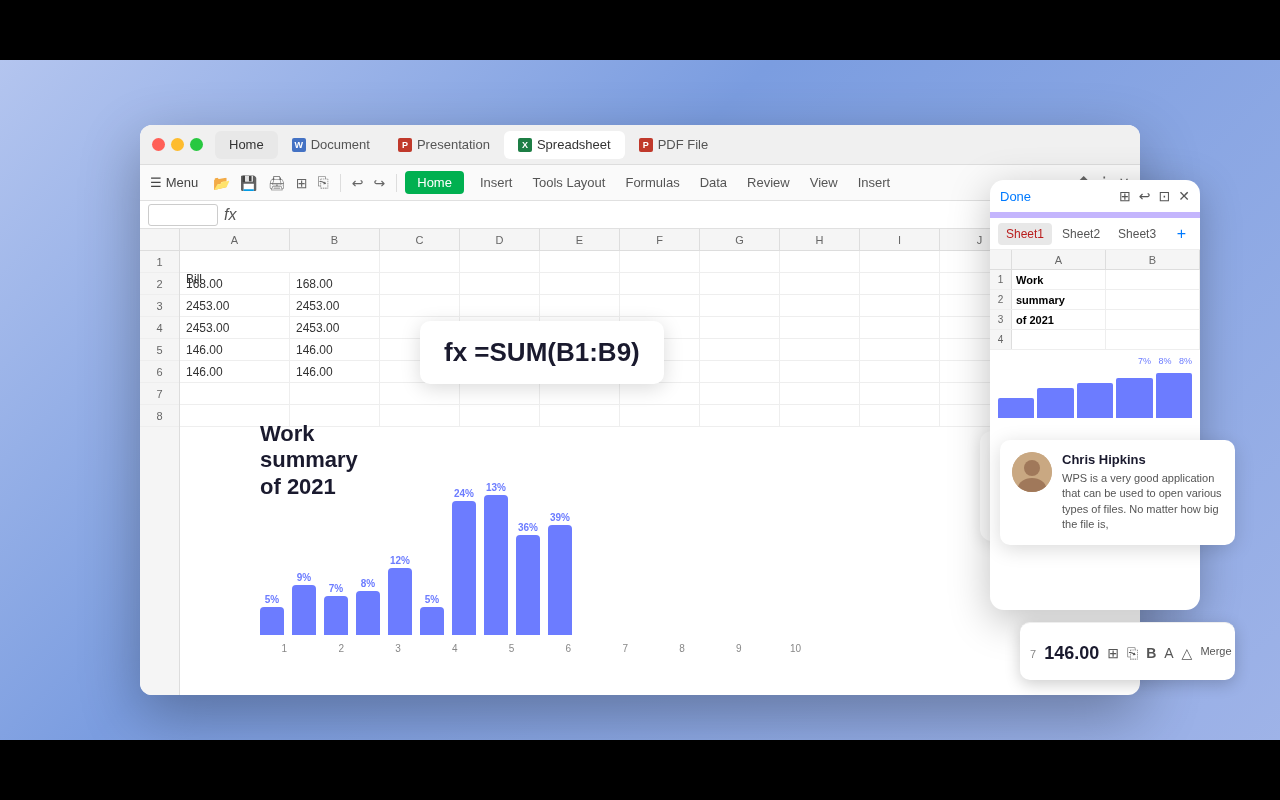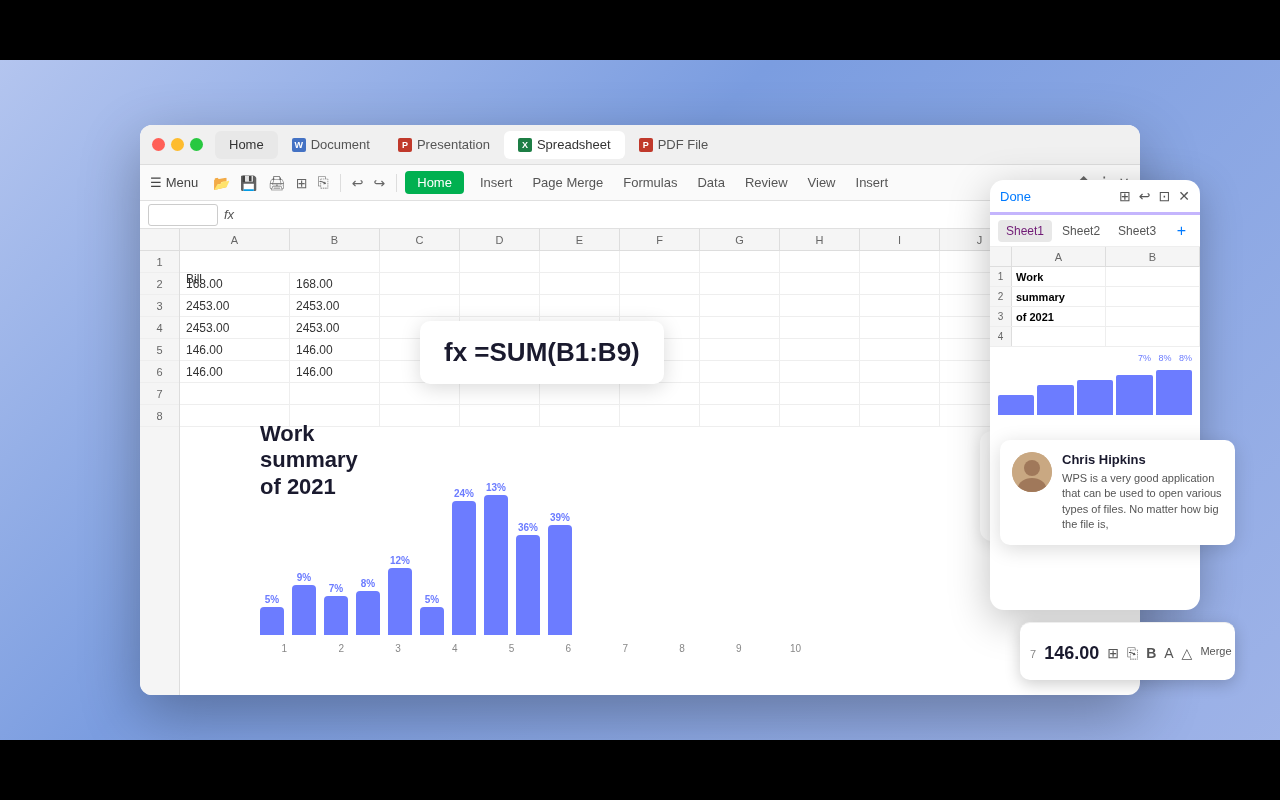--- a/index.html
+++ b/index.html
@@ -150,21 +150,21 @@
     }
     .cell-ref-box {
       width: 70px;
       height: 22px;
       border: 1px solid #ccc;
       border-radius: 3px;
       font-size: 12px;
       padding: 0 6px;
       background: #fff;
     }
-    .formula-fx { font-size: 13px; color: #555; font-style: italic; }
+    .formula-fx { font-size: 16px; color: #555; font-style: italic; }
     .formula-input {
       flex: 1;
       border: none;
       outline: none;
       font-size: 13px;
       color: #333;
     }
 
     
     .sheet-area {
@@ -312,21 +312,21 @@
       background: #fff;
       border-radius: 14px;
       box-shadow: 0 10px 40px rgba(0,0,0,0.25);
       overflow: hidden;
       z-index: 10;
     }
     .panel-titlebar {
       display: flex;
       align-items: center;
       padding: 8px 10px;
-      border-bottom: 3px solid #c4b5fd;
+      border-bottom: 6px solid #c4b5fd;
       gap: 6px;
     }
     .panel-done-btn {
       font-size: 13px;
       color: #007aff;
       font-weight: 500;
     }
     .panel-icons { display: flex; gap: 8px; align-items: center; margin-left: auto; font-size: 14px; color: #555; }
     .panel-tabs {
       display: flex;
@@ -338,21 +338,21 @@
     }
     .panel-tab {
       font-size: 12px;
       padding: 4px 8px;
       border-radius: 4px;
       cursor: pointer;
       color: #555;
     }
     .panel-tab-active {
       background: #e8e8e8;
-      color: #701a75;
+      color: #b91c1c;
       font-weight: 500;
     }
     .panel-tab-add {
       font-size: 16px;
       color: #007aff;
       padding: 0 6px;
       margin-left: auto;
     }
     .panel-col-headers {
       display: flex;
@@ -489,21 +489,21 @@
     <span class="toolbar-icon">💾</span>
     <span class="toolbar-icon">🖨</span>
     <span class="toolbar-icon">⊞</span>
     <span class="toolbar-icon">⎘</span>
     <div class="toolbar-sep"></div>
     <span class="toolbar-icon">↩</span>
     <span class="toolbar-icon">↪</span>
     <div class="toolbar-sep"></div>
     <button class="toolbar-home-btn">Home</button>
     <span class="toolbar-tab">Insert</span>
-    <span class="toolbar-tab">Page Merge</span>
+    <span class="toolbar-tab">Tools Layout</span>
     <span class="toolbar-tab">Formulas</span>
     <span class="toolbar-tab">Data</span>
     <span class="toolbar-tab">Review</span>
     <span class="toolbar-tab">View</span>
     <span class="toolbar-tab">Insert</span>
     <div class="toolbar-spacer"></div>
     <div class="toolbar-right">
       <span>⬆</span>
       <span>⋮</span>
       <span>∨</span>

